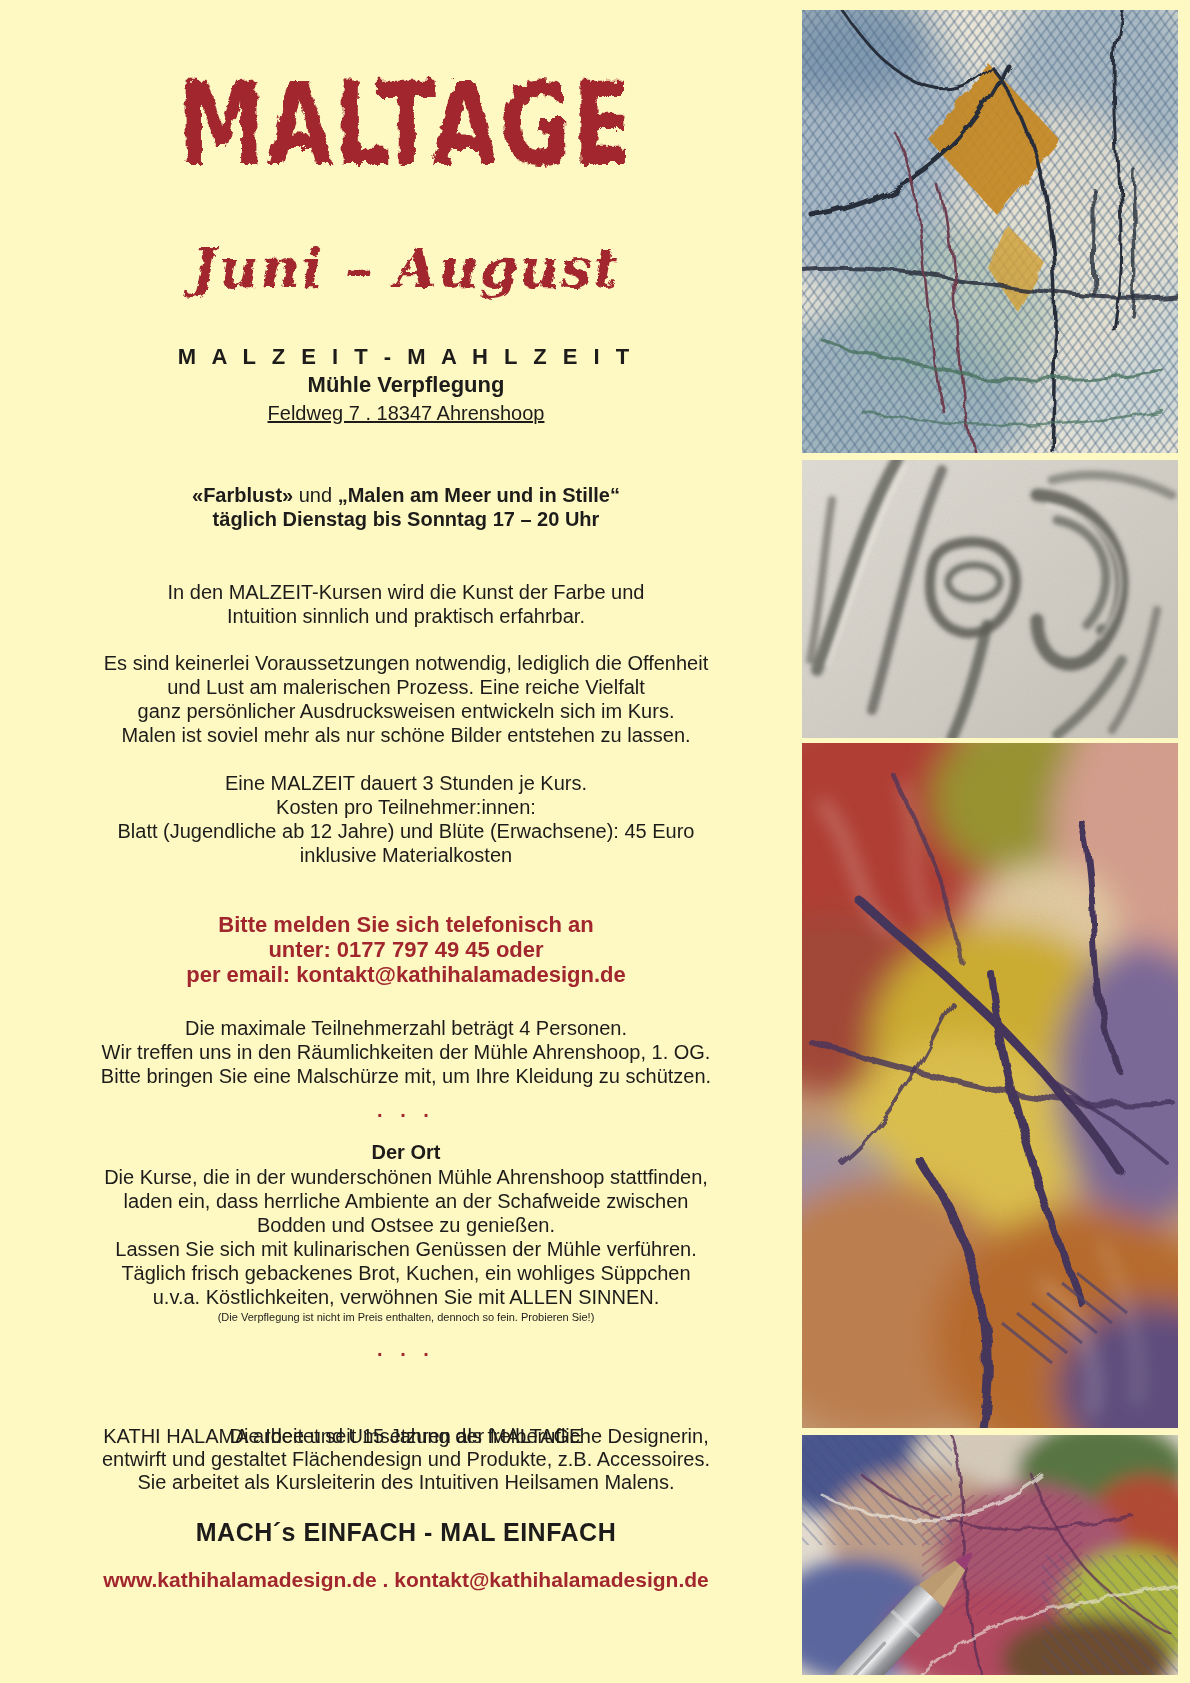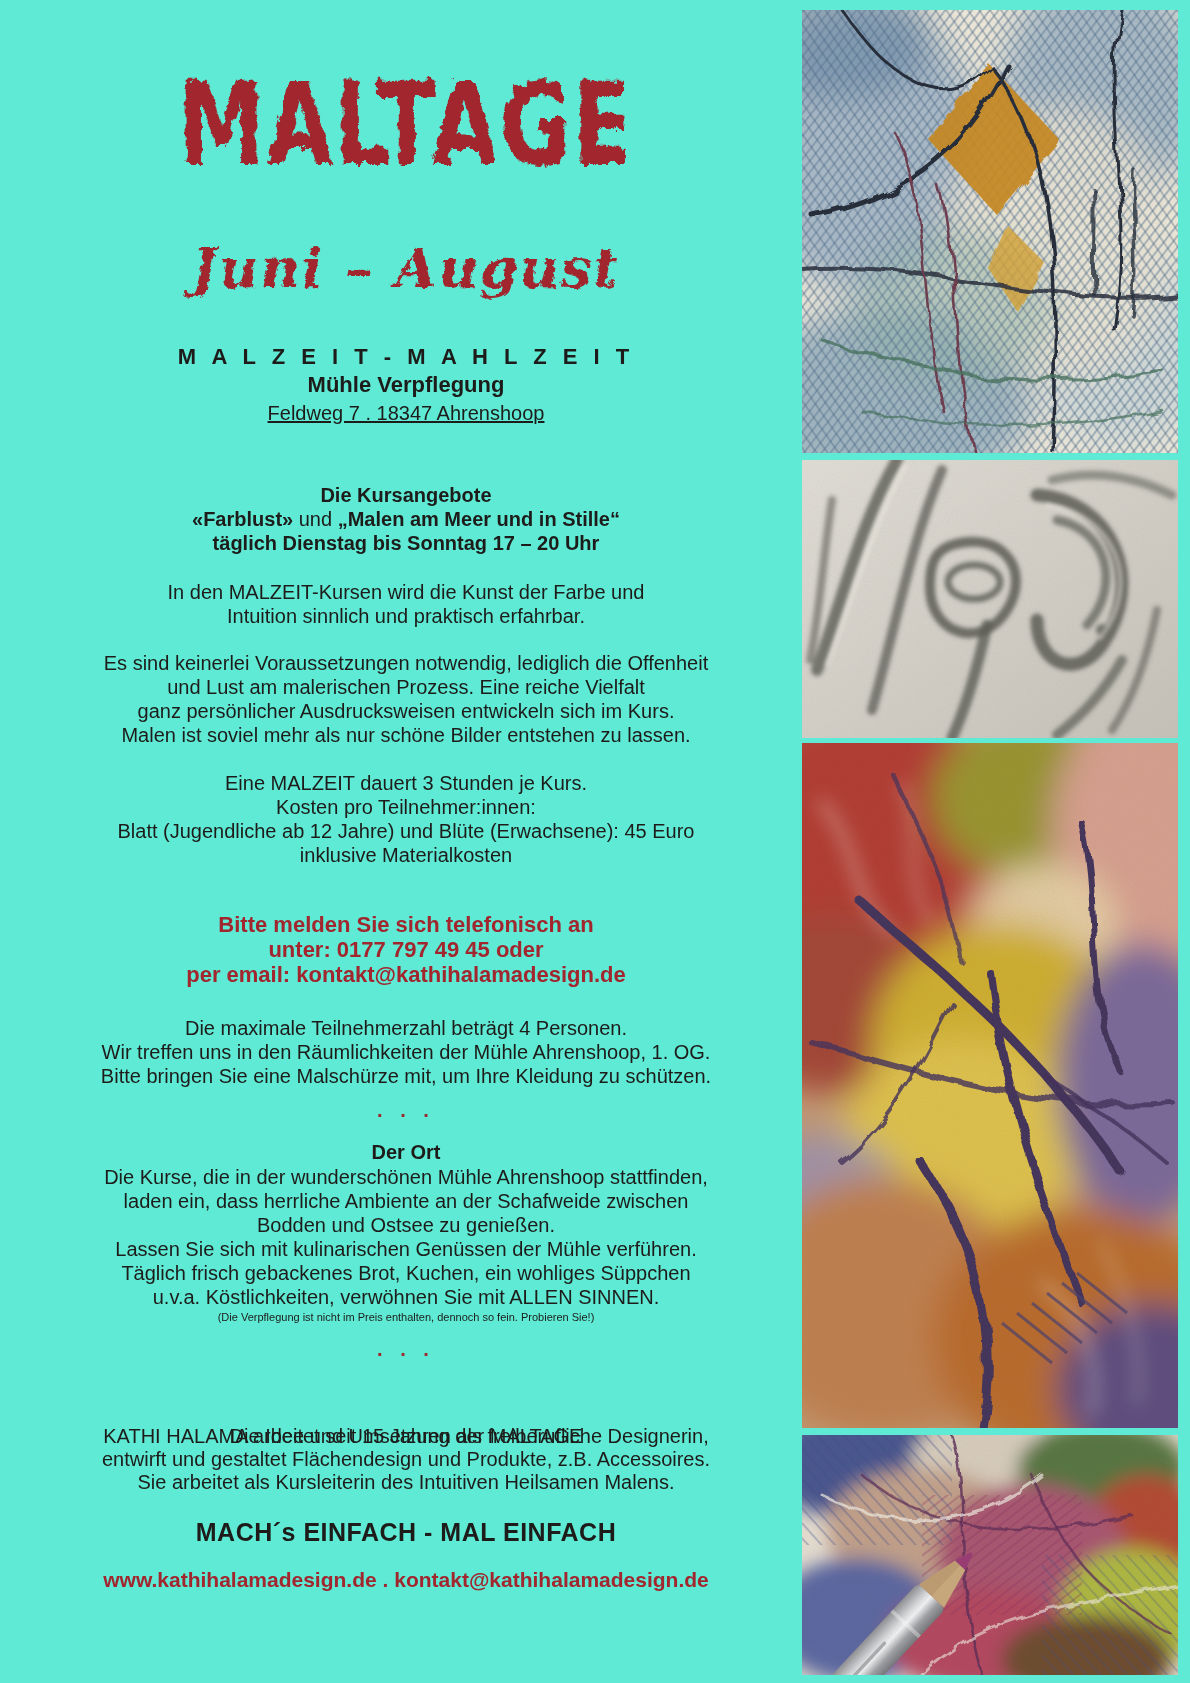--- a/index.html
+++ b/index.html
@@ -1,16 +1,16 @@
 <!DOCTYPE html>
 <html><head>
 <meta charset="utf-8">
 <style>
   html,body{margin:0;padding:0;background:#ffffff;}
-  .page{position:relative;width:1190px;height:1683px;background:#5eead4;overflow:hidden;
+  .page{position:relative;width:1190px;height:1683px;background:#fef9c3;overflow:hidden;
         font-family:"Liberation Sans",sans-serif;color:#1d1c1a;}
   .text-col{position:absolute;left:36px;top:0;width:740px;height:1683px;}
   .block{position:absolute;left:0;right:0;text-align:center;}
   .t-title{top:74px;font-family:"DejaVu Sans",sans-serif;font-weight:800;font-size:86px;
            letter-spacing:2px;color:#a1262e;transform:scaleY(1.32);transform-origin:50% 50%;
            filter:url(#roughTitle);white-space:nowrap;}
   .t-sub{top:236px;font-family:"DejaVu Serif",serif;font-style:italic;font-weight:bold;
          font-size:54px;letter-spacing:2px;color:#a1262e;filter:url(#roughSub);white-space:nowrap;}
   .venue{top:343px;line-height:28px;}
   .venue .l1{font-weight:bold;font-size:22px;letter-spacing:5px;}
@@ -112,21 +112,20 @@
     <div class="block t-title">MALTAGE</div>
     <div class="block t-sub">Juni – August</div>
 
     <div class="block venue">
       <div class="l1">M A L Z E I T  -  M A H L Z E I T</div>
       <div class="l2">Mühle Verpflegung</div>
       <div class="l3">Feldweg 7 . 18347 Ahrenshoop</div>
     </div>
 
     <div class="block offers">
-      <div class="bold">Die Kursangebote</div>
       <div><span class="bold">«Farblust»</span><span> und </span><span class="bold">„Malen am Meer und in Stille“</span></div>
       <div class="bold">täglich Dienstag bis Sonntag 17 – 20 Uhr</div>
     </div>
 
     <div class="block body-text intro">In den MALZEIT-Kursen wird die Kunst der Farbe und<br>Intuition sinnlich und praktisch erfahrbar.</div>
     <div class="block body-text phil">Es sind keinerlei Voraussetzungen notwendig, lediglich die Offenheit<br>und Lust am malerischen Prozess. Eine reiche Vielfalt<br>ganz persönlicher Ausdrucksweisen entwickeln sich im Kurs.<br>Malen ist soviel mehr als nur schöne Bilder entstehen zu lassen.</div>
     <div class="block body-text pricing">Eine MALZEIT dauert 3 Stunden je Kurs.<br>Kosten pro Teilnehmer:innen:<br>Blatt (Jugendliche ab 12 Jahre) und Blüte (Erwachsene): 45 Euro<br>inklusive Materialkosten</div>
     <div class="block contact">Bitte melden Sie sich telefonisch an<br>unter: 0177 797 49 45 oder<br>per email: kontakt@kathihalamadesign.de</div>
     <div class="block body-text logi">Die maximale Teilnehmerzahl beträgt 4 Personen.<br>Wir treffen uns in den Räumlichkeiten der Mühle Ahrenshoop, 1. OG.<br>Bitte bringen Sie eine Malschürze mit, um Ihre Kleidung zu schützen.</div>
 

